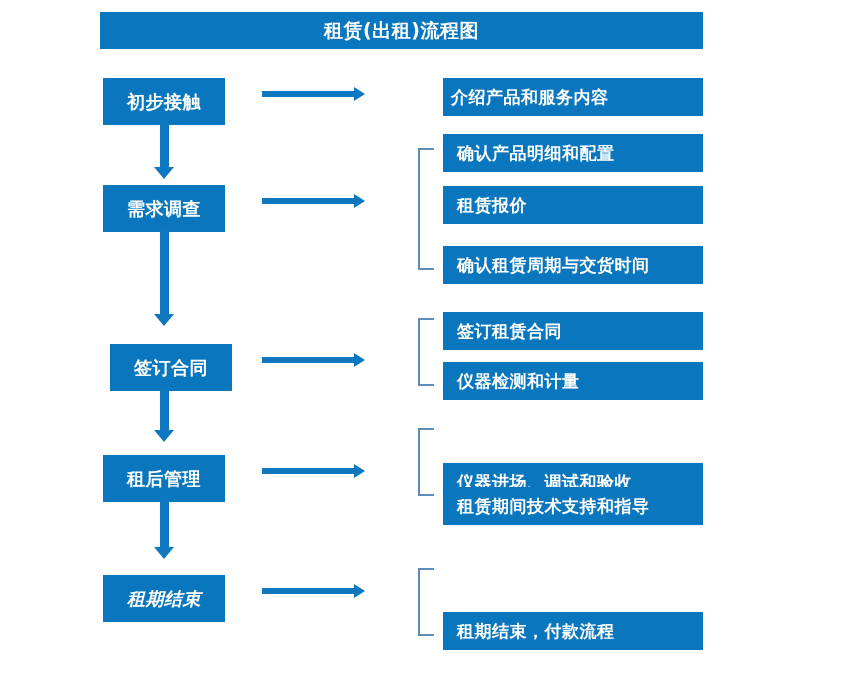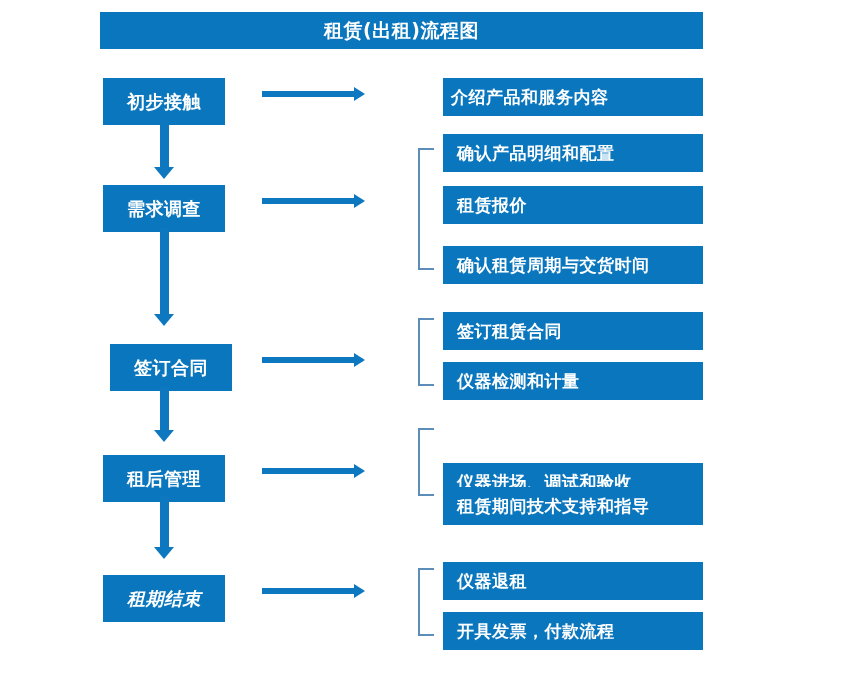--- a/index.html
+++ b/index.html
@@ -149,17 +149,16 @@
   <div class="box detail-box" style="top:246px;">确认租赁周期与交货时间</div>
 
   <div class="box detail-box" style="top:312px;">签订租赁合同</div>
 
   <div class="box detail-box" style="top:362px;">仪器检测和计量</div>
 
   <div class="box detail-box" style="top:432px;margin-top:31px;">仪器进场、调试和验收</div>
 
   <div class="box detail-box" style="top:487px;">租赁期间技术支持和指导</div>
 
-  <div class="box detail-box" style="top:562px;">仪器退租</div>
 
-  <div class="box detail-box" style="top:612px;">开具发票，付款流程</div>
+  <div class="box detail-box" style="top:612px;">租期结束，付款流程</div>
 
 </div>
 
 </body></html>

